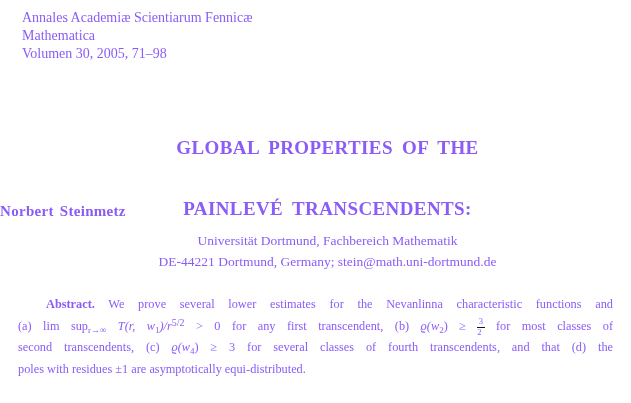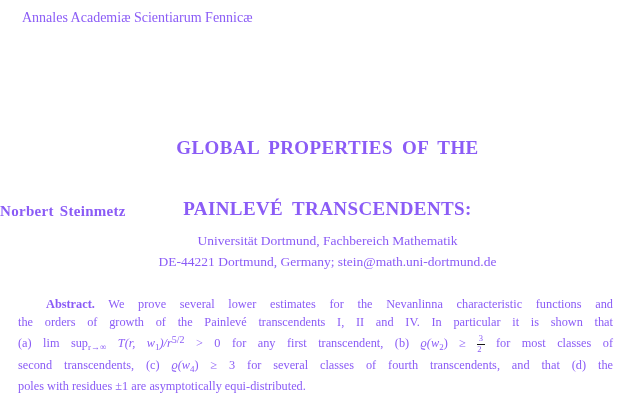--- a/index.html
+++ b/index.html
@@ -33,39 +33,40 @@
   .frac .num { display:block; border-bottom:1px solid #161616; padding:0 1.5px; }
   .frac .den { display:block; }
 </style>
 </head>
 <body>
 
 <div class="page">
 
   <header class="journal">
     <div>Annales Academiæ Scientiarum Fennicæ</div>
+    <div>Mathematica</div>
+    <div>Volumen 30, 2005, 71–98</div>
   </header>
 
   <h1 class="title">
     <span class="tl">GLOBAL PROPERTIES OF THE</span>
     <span class="tl">PAINLEVÉ TRANSCENDENTS:</span>
   </h1>
 
   <div class="author">Norbert Steinmetz</div>
 
   <div class="affil">
     <div>Universität Dortmund, Fachbereich Mathematik</div>
     <div>DE-44221 Dortmund, Germany; stein@math.uni-dortmund.de</div>
   </div>
 
   <div class="abstract">
 
     <div class="al indent"><span class="abh">Abstract.</span><span> We prove several lower estimates for the Nevanlinna characteristic functions and</span></div>
 
-    <div class="al"><span>the orders of growth of the Painlevé transcendents I, II and IV. In particular it is shown that</span></div>
 
     <div class="al"><span>(a) </span><span>lim sup</span><span class="sb">r→∞</span><span class="mi"> T(r, w</span><span class="sb">1</span><span class="mi">)/r</span><span class="sp">5/2</span><span> &gt; 0 for any first transcendent, (b) </span><span class="mi">ϱ(w</span><span class="sb">2</span><span>) ≥ </span><span class="frac"><span class="num">3</span><span class="den">2</span></span><span> for most classes of</span></div>
 
     <div class="al"><span>second transcendents, (c) </span><span class="mi">ϱ(w</span><span class="sb">4</span><span>) ≥ 3 for several classes of fourth transcendents, and that (d) the</span></div>
 
     <div class="al last"><span>poles with residues ±1 are asymptotically equi-distributed.</span></div>
 
   </div>
 
 </div>

